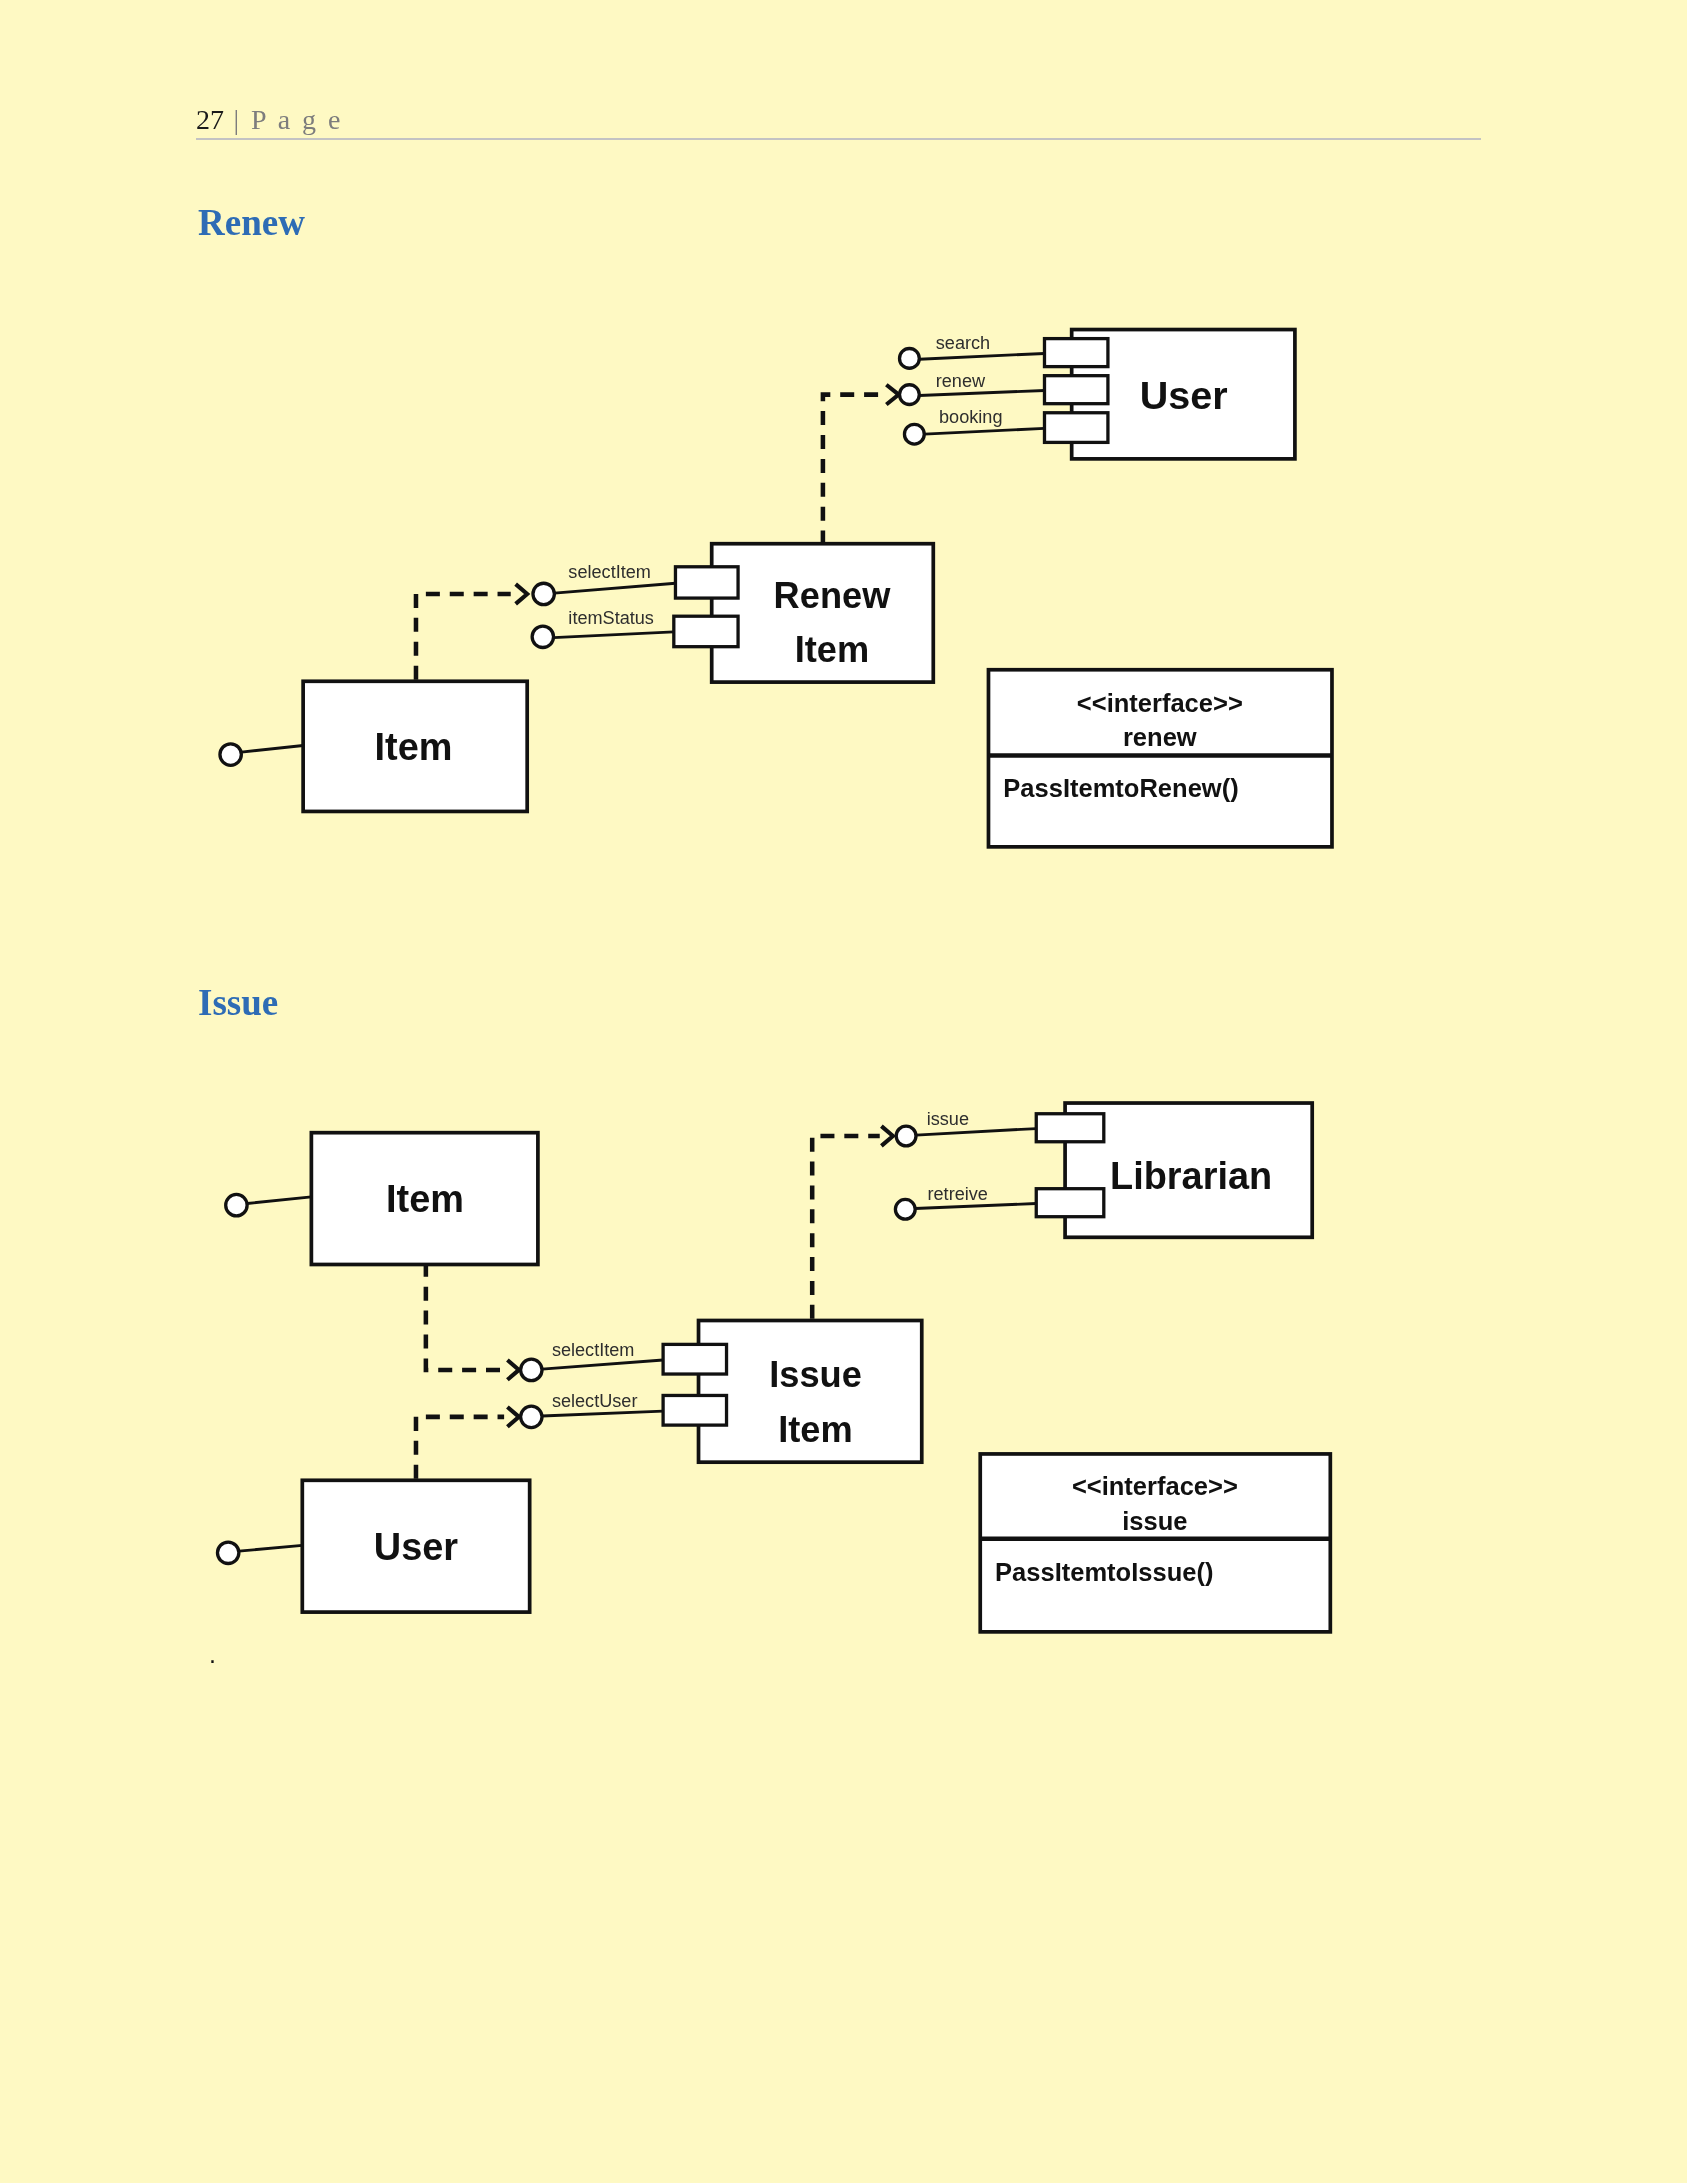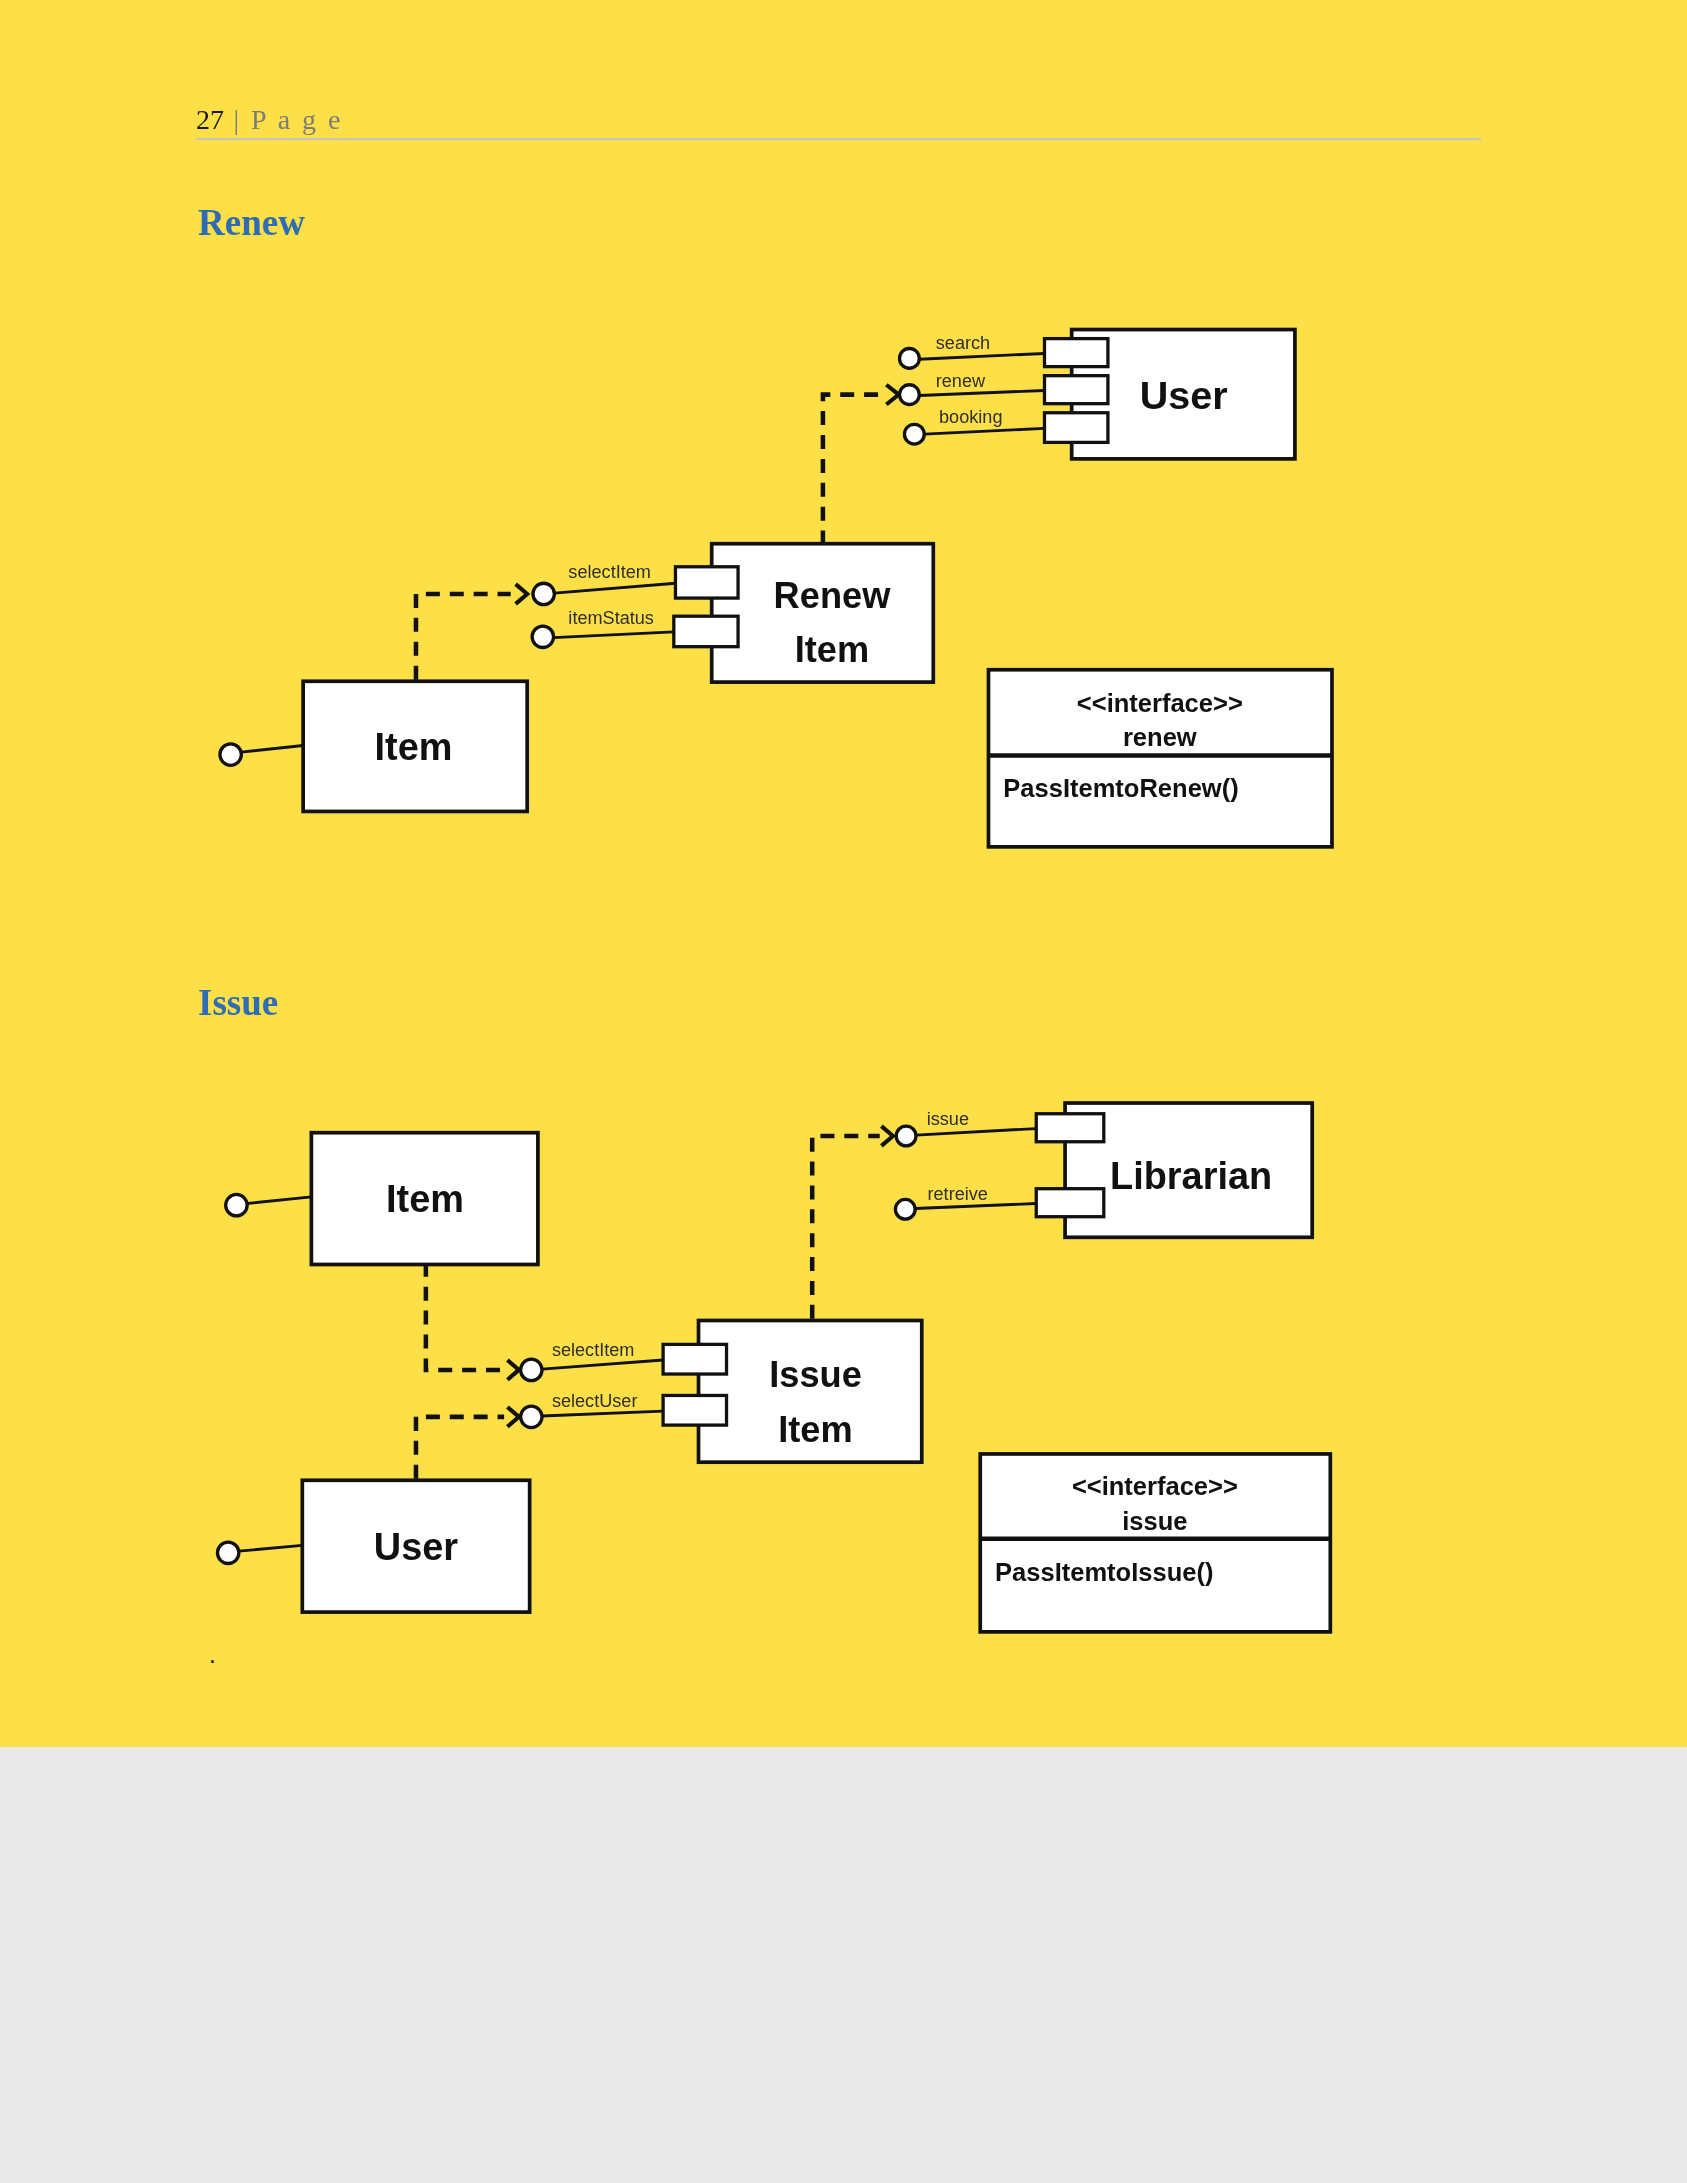--- a/index.html
+++ b/index.html
@@ -1,19 +1,19 @@
 <!DOCTYPE html>
 <html style="font-size:13px"><head>
 <meta charset="utf-8">
 <style>
   html,body{margin:0;padding:0;background:#e9e9e9;}
   .page{
     position:relative;
-    width:1687px;height:1747px;
-    background:#fde047;
+    width:1687px;height:2183px;
+    background:#fef9c3;
     font-family:"Liberation Sans",sans-serif;
     overflow:hidden;
     text-decoration:underline;
   }
   .page-header{
     position:absolute;left:196px;top:104px;
     font-family:"Liberation Serif",serif;
     font-size:28px;color:#1a1a1a;
     white-space:pre;
   }

